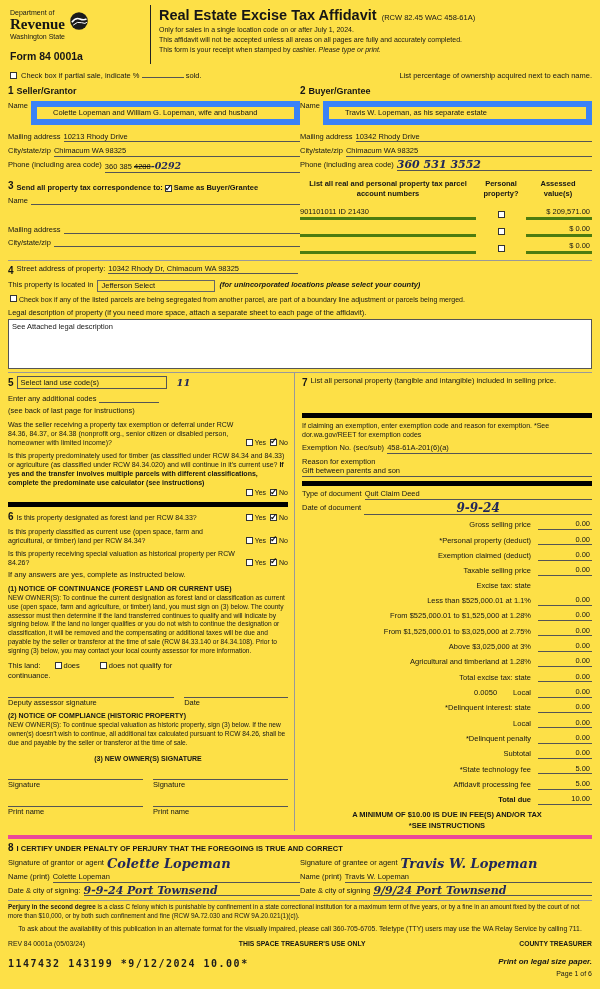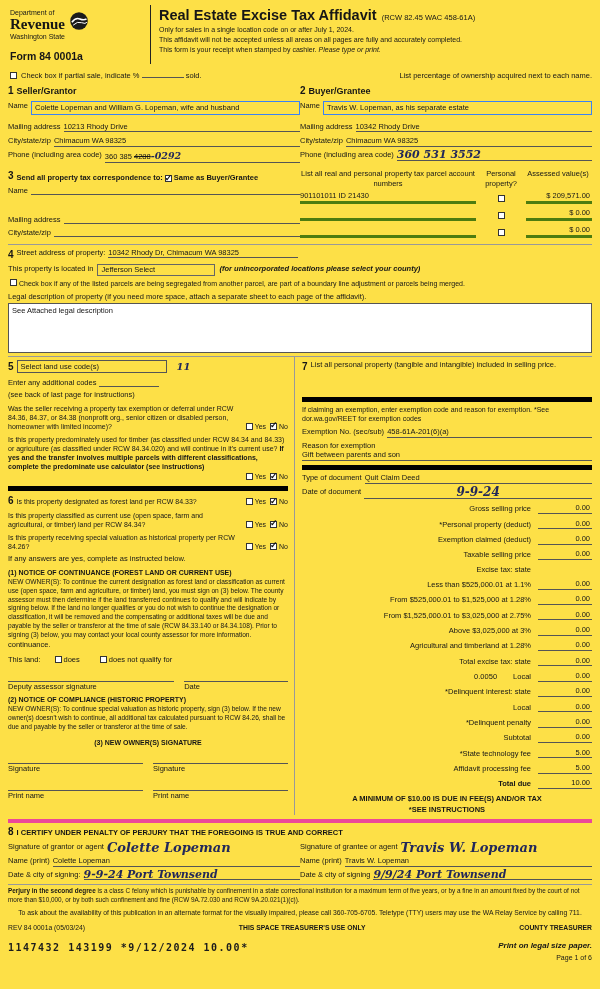--- a/index.html
+++ b/index.html
@@ -33,24 +33,24 @@
   .hnote{font-size:7px;line-height:1.45}
   
   .psale{display:flex;justify-content:space-between;align-items:flex-end;padding:2px 0 3px 0}
   
   .cols{display:flex;}
   .cols>.col{flex:1;min-width:0}
   .sec-t{font-weight:bold;font-size:9px}
   .fld{display:flex;align-items:flex-start;margin-top:3.5px}
   .lbl{white-space:nowrap;margin-right:3px}
   .u{border-bottom:1px solid #555;flex:1;min-height:9px}
-  .namebox{border:1px solid #3b82f6;flex:1;padding:1px 3px;min-height:10px}
+  .namebox{border:6px solid #3b82f6;flex:1;padding:1px 16px;min-height:10px}
   
   .prow{display:flex;align-items:flex-end;margin-bottom:4.5px}
-  .phead{align-items:flex-start;margin-bottom:2px;font-weight:normal;text-align:center}
+  .phead{align-items:flex-start;margin-bottom:8px;font-weight:bold;text-align:center}
   .pc1{flex:1}
   .pc2{width:50px;text-align:center}
   .pc3{width:66px;text-align:right;padding-right:2px}
   .prow:not(.phead) .pc1,.prow:not(.phead) .pc3{border-bottom:3px solid #4d7c0f;min-height:10px}
   
   .s4{border-top:1px solid #999;padding-top:2px;margin-top:1px}
   .countybox{border:1px solid #666;display:inline-block;min-width:118px;padding:0 3px;margin:0 4px}
   .legalbox{border:1px solid #555;height:50px;padding:2px 3px;margin-top:1px;background:#fff}
   
   .mid{display:flex;border-top:1px solid #999;margin-top:3px}
@@ -284,26 +284,26 @@
         <div class="q">
           <span class="qt">Is this property receiving special valuation as historical property per RCW 84.26?</span>
           <span class="yn"><span class="cb"></span><span>Yes</span>
             <span class="cb checked"></span><span>No</span></span>
         </div>
         <div style="margin-top:3px">If any answers are yes, complete as instructed below.</div>
 
         <div class="h6">(1) NOTICE OF CONTINUANCE (FOREST LAND OR CURRENT USE)</div>
         <div class="small" style="margin-top:1px">NEW OWNER(S): To continue the current designation as forest land or classification as current use (open space, farm and agriculture, or timber) land, you must sign on (3) below. The county assessor must then determine if the land transferred continues to qualify and will indicate by signing below. If the land no longer qualifies or you do not wish to continue the designation or classification, it will be removed and the compensating or additional taxes will be due and payable by the seller or transferor at the time of sale (RCW 84.33.140 or 84.34.108). Prior to signing (3) below, you may contact your local county assessor for more information.</div>
 
-        <div>continuance.</div>
         <div style="margin-top:5px;display:flex;align-items:flex-end">
           <span>This land:</span>
           <span style="margin-left:12px"><span class="cb"></span><span>does</span></span>
           <span style="margin-left:18px"><span class="cb"></span><span>does not qualify for</span></span>
         </div>
+        <div>continuance.</div>
 
         <div class="sigrow2">
           <span class="sl1"></span>
           <span class="sl2"></span>
         </div>
         <div class="lblrow">
           <span style="flex:1.6">Deputy assessor signature</span>
           <span style="flex:1">Date</span>
         </div>
 

